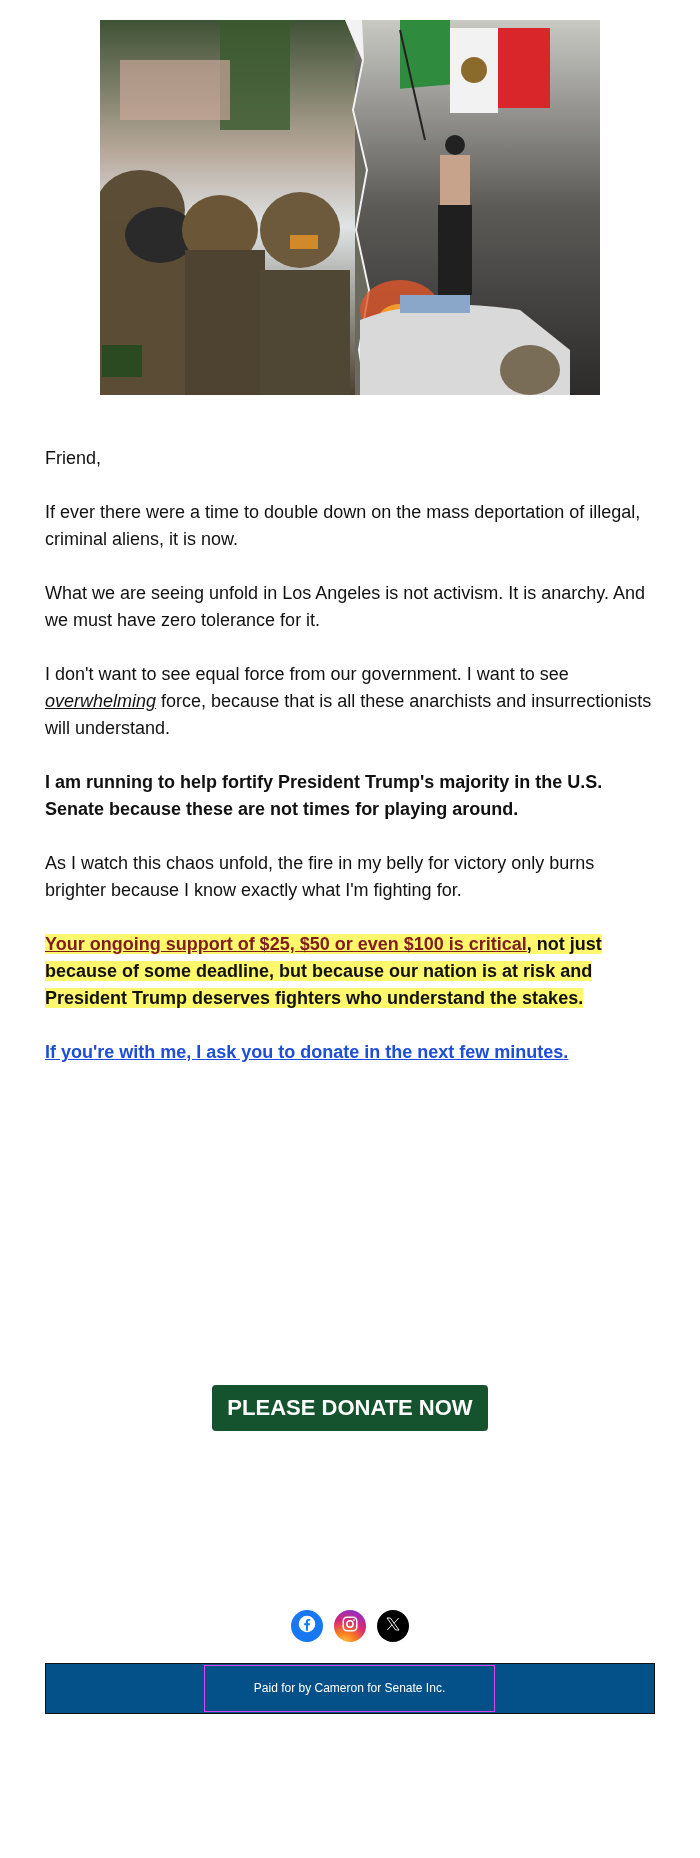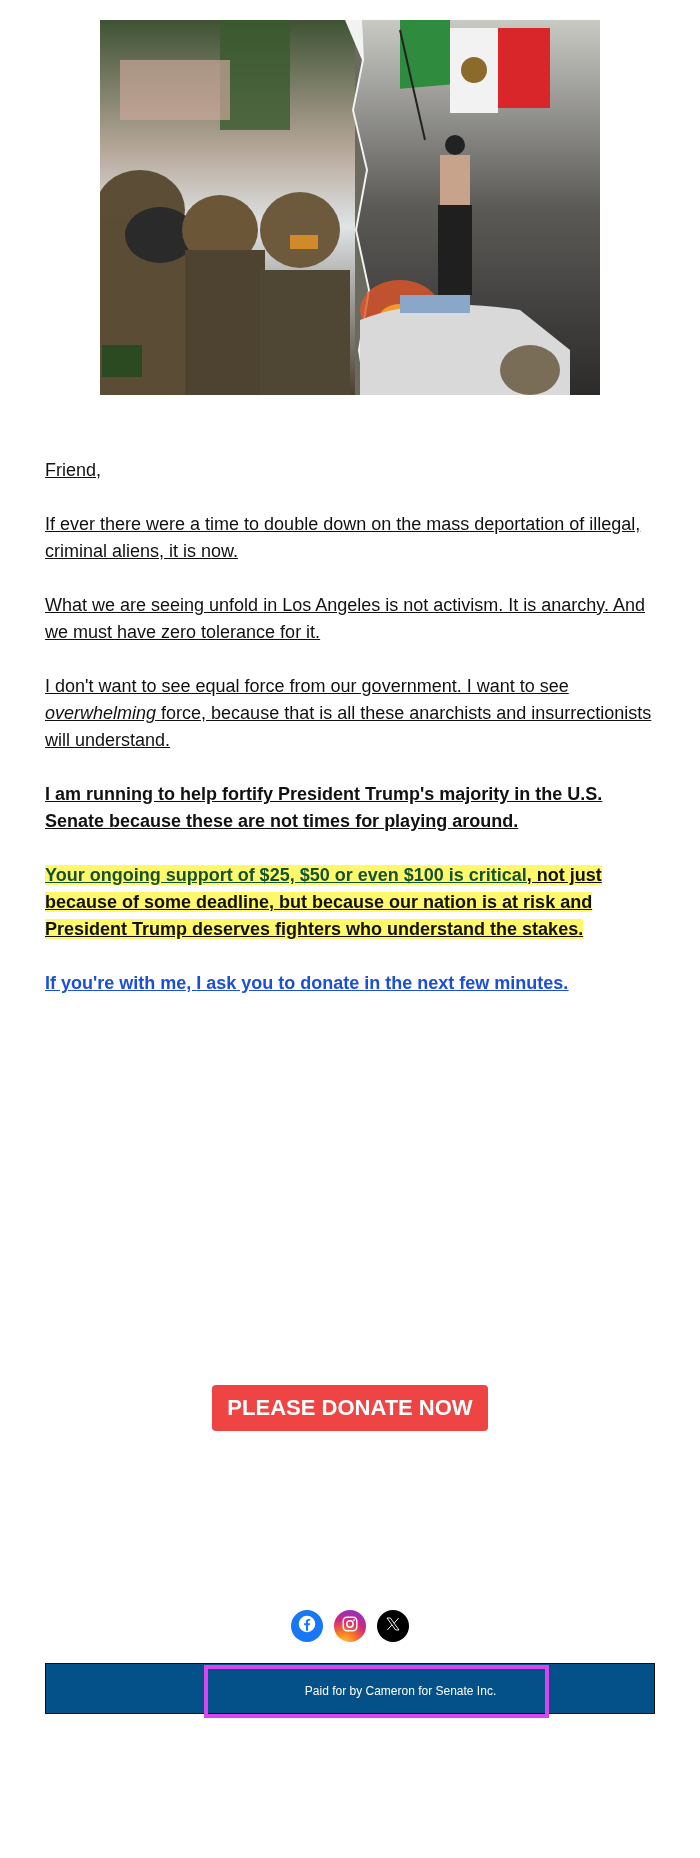--- a/index.html
+++ b/index.html
@@ -1,37 +1,37 @@
 <!DOCTYPE html>
 <html><head>
 <meta charset="utf-8">
 <style>
   html, body { margin: 0; padding: 0; background: #ffffff; }
   body { width: 700px; height: 1858px; position: relative; overflow: hidden;
          font-family: "Liberation Sans", sans-serif; color: #111111; }
   .hero { position: absolute; left: 100px; top: 20px; width: 500px; height: 375px; overflow: hidden; background: #6b6a5e; }
   .hero svg { display: block; }
   .content { position: absolute; left: 45px; top: 445px; width: 612px; font-size: 18px; line-height: 27px; }
-  .content p { margin: 12px 0 27px 0; text-decoration: underline; }
+  .content p { margin: 0 0 27px 0; }
   .ul-ital { font-style: italic; text-decoration: underline; }
   .bold { font-weight: bold; }
   .hl { background: #fff86c; font-weight: bold; }
-  .link-orange { color: #14532d; text-decoration: underline; }
+  .link-orange { color: #7f1d1d; text-decoration: underline; }
   .link-red { color: #1d4ed8; text-decoration: underline; font-weight: bold; }
   .cta-wrap { position: absolute; left: 0; top: 1385px; width: 700px; text-align: center; }
-  .cta { display: inline-block; width: 276px; height: 46px; line-height: 46px; background: #ef4444; color: #ffffff;
+  .cta { display: inline-block; width: 276px; height: 46px; line-height: 46px; background: #14532d; color: #ffffff;
          font-weight: bold; font-size: 22px; border-radius: 4px; text-decoration: none; letter-spacing: 0px; }
   .social { position: absolute; left: 0; top: 1610px; width: 700px; display: flex; justify-content: center; gap: 11px; }
   .soc { width: 32px; height: 32px; border-radius: 50%; display: flex; align-items: center; justify-content: center; }
   .soc.fb { background: #1877f2; }
   .soc.ig { background: radial-gradient(circle at 30% 110%, #fdd55a 0%, #fa7e1e 30%, #d62976 60%, #962fbf 85%, #4f5bd5 100%); }
   .soc.x { background: #000000; }
   .footer { position: absolute; left: 45px; top: 1663px; width: 608px; height: 49px; background: #045088; border: 1px solid #111; }
-  .footer-inner { position: absolute; left: 158px; top: 1px; width: 289px; height: 45px; border: 4px solid #d946ef;
-                  color: #ffffff; font-size: 12px; text-align: center; line-height: 45px; padding-left: 48px; }
+  .footer-inner { position: absolute; left: 158px; top: 1px; width: 289px; height: 45px; border: 1px solid #d946ef;
+                  color: #ffffff; font-size: 12px; text-align: center; line-height: 45px; }
 </style>
 </head>
 <body>
 
 <div class="hero">
   <svg width="500" height="375" viewBox="0 0 500 375" xmlns="http://www.w3.org/2000/svg">
     <defs>
       <linearGradient id="smoke" x1="0" y1="0" x2="0" y2="1">
         <stop offset="0" stop-color="#c9c9c4"></stop>
         <stop offset="0.5" stop-color="#5b5a57"></stop>
@@ -80,20 +80,21 @@
     <ellipse cx="430" cy="350" rx="30" ry="25" fill="#7a6d58"></ellipse>
   </svg>
 </div>
 
 <div class="content">
   <p>Friend,</p>
   <p>If ever there were a time to double down on the mass deportation of illegal, criminal aliens, it is now.</p>
   <p>What we are seeing unfold in Los Angeles is not activism. It is anarchy. And we must have zero tolerance for it.</p>
   <p><span>I don't want to see equal force from our government. I want to see </span><span class="ul-ital">overwhelming</span><span> force, because that is all these anarchists and insurrectionists will understand.</span></p>
   <p class="bold">I am running to help fortify President Trump's majority in the U.S. Senate because these are not times for playing around.</p>
+  <p>As I watch this chaos unfold, the fire in my belly for victory only burns brighter because I know exactly what I'm fighting for.</p>
   <p><span class="hl"><a class="link-orange" href="#">Your ongoing support of $25, $50 or even $100 is critical</a><span>, not just because of some deadline, but because our nation is at risk and President Trump deserves fighters who understand the stakes.</span></span></p>
   <p><a class="link-red" href="#">If you're with me, I ask you to donate in the next few minutes.</a></p>
 </div>
 
 <div class="cta-wrap">
   <a class="cta" href="#">PLEASE DONATE NOW</a>
 </div>
 
 <div class="social">
   <a class="soc fb" href="#">

